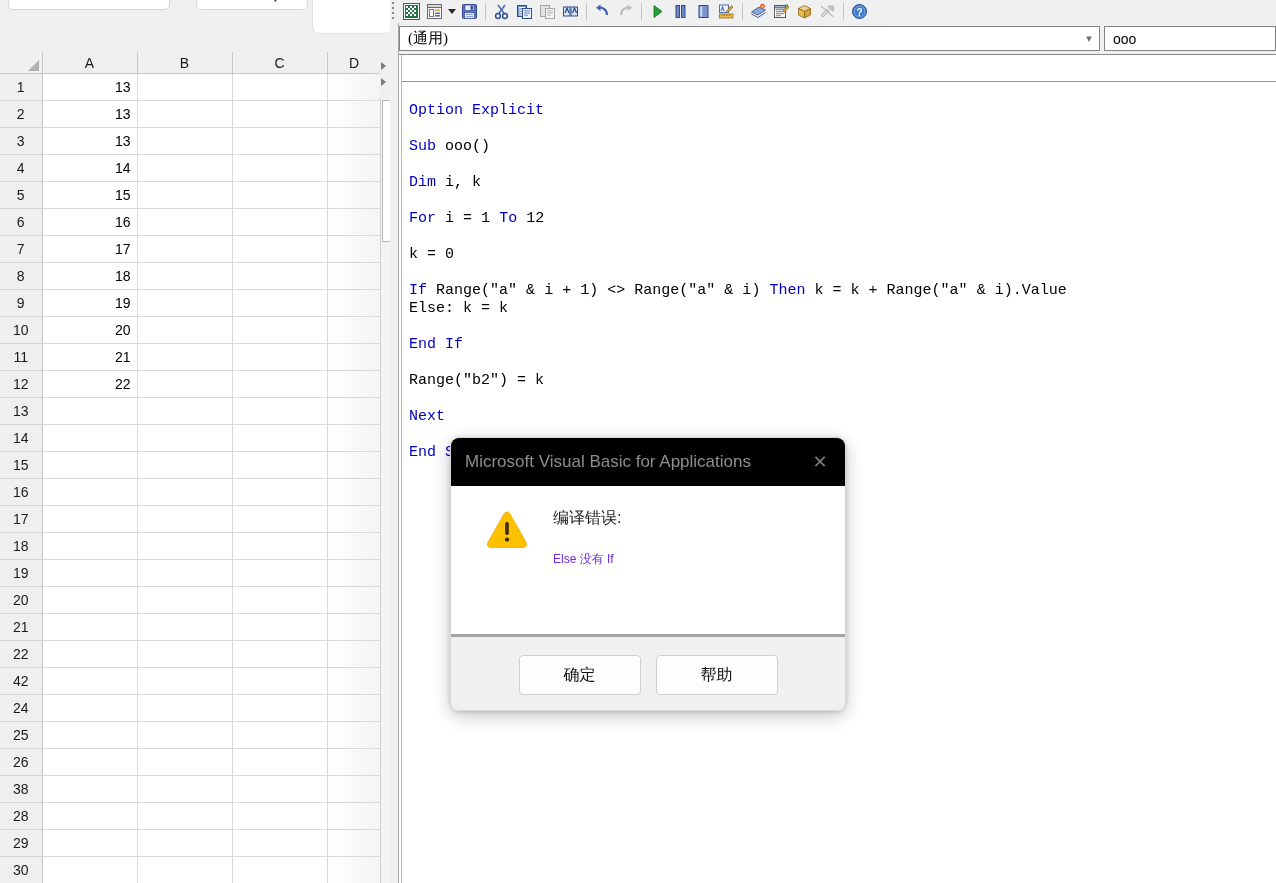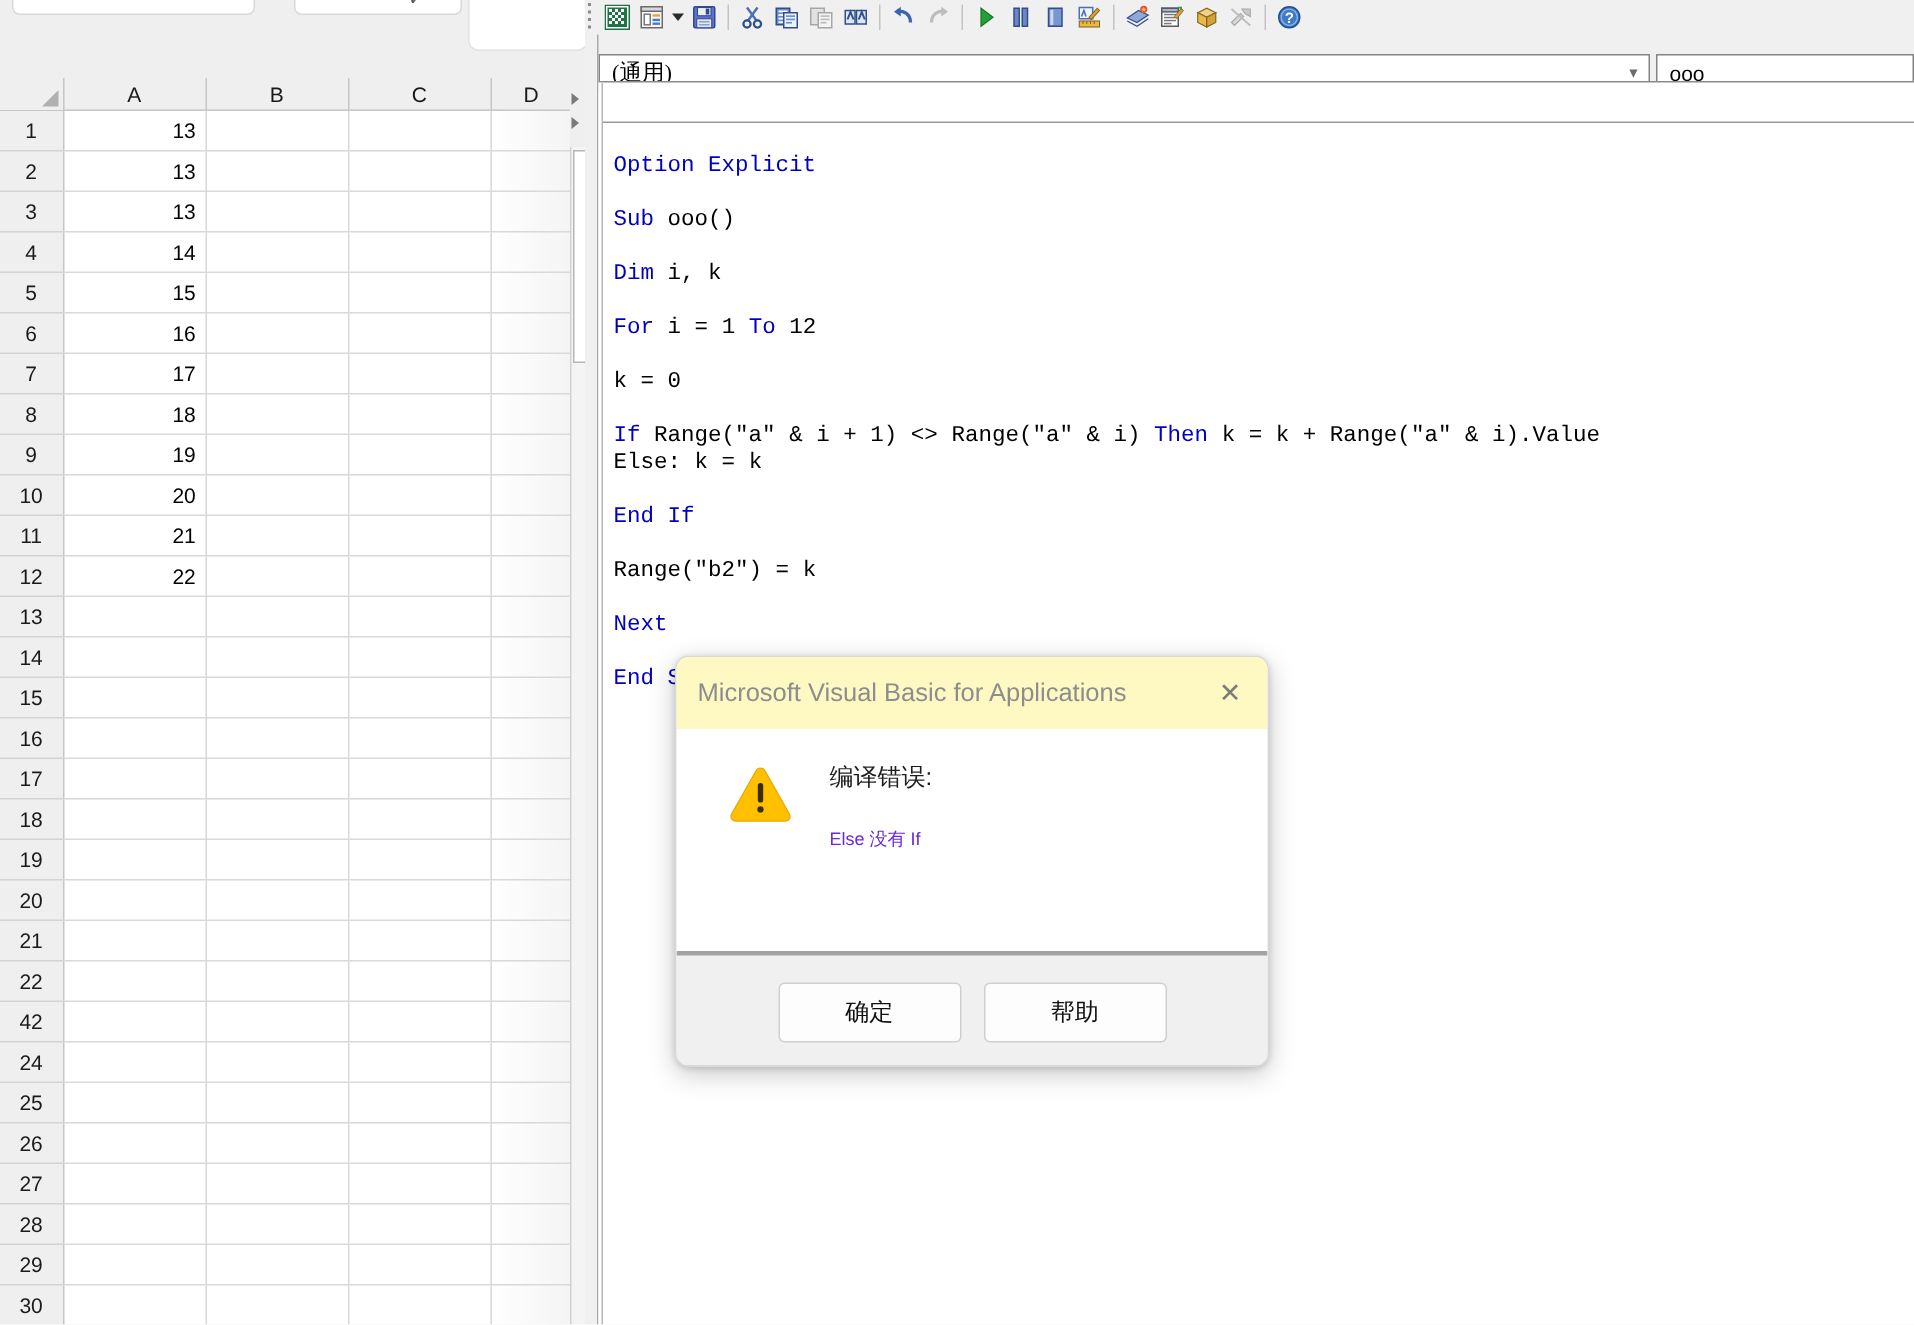--- a/index.html
+++ b/index.html
@@ -232,21 +232,21 @@
   }
   .caret-tri {
     width: 0; height: 0;
     border-left: 4px solid transparent;
     border-right: 4px solid transparent;
     border-top: 5px solid #2a2a2a;
   }
 
   .vbe-combos {
     position: absolute;
-    left: 9px; top: 36px;
+    left: 9px; top: 26px;
     width: 877px; height: 25px;
     display: flex;
     align-items: stretch;
   }
   .combo {
     background: #ffffff;
     border: 1px solid #848484;
     display: flex;
     align-items: center;
     box-sizing: border-box;
@@ -323,21 +323,21 @@
     width: 396px; height: 274px;
     background: #ffffff;
     border: 1px solid #d7d7d7;
     border-radius: 9px;
     box-sizing: border-box;
     overflow: hidden;
   }
   .dlg-title {
     position: relative;
     height: 48px;
-    background: #fef9c3;
+    background: #000000;
     display: flex;
     align-items: center;
     padding: 0 12px 0 14px;
   }
   .dlg-title .t {
     flex: 1 1 auto;
     font-size: 17px;
     color: #8d8d8d;
     font-family: "Liberation Sans", sans-serif;
     white-space: nowrap;
@@ -606,21 +606,21 @@
               <td class="cell colD"></td>
             </tr>
             <tr>
               <td class="rowhdr">26</td>
               <td class="cell"></td>
               <td class="cell"></td>
               <td class="cell"></td>
               <td class="cell colD"></td>
             </tr>
             <tr>
-              <td class="rowhdr">27</td>
+              <td class="rowhdr">38</td>
               <td class="cell"></td>
               <td class="cell"></td>
               <td class="cell"></td>
               <td class="cell colD"></td>
             </tr>
             <tr>
               <td class="rowhdr">28</td>
               <td class="cell"></td>
               <td class="cell"></td>
               <td class="cell"></td>

